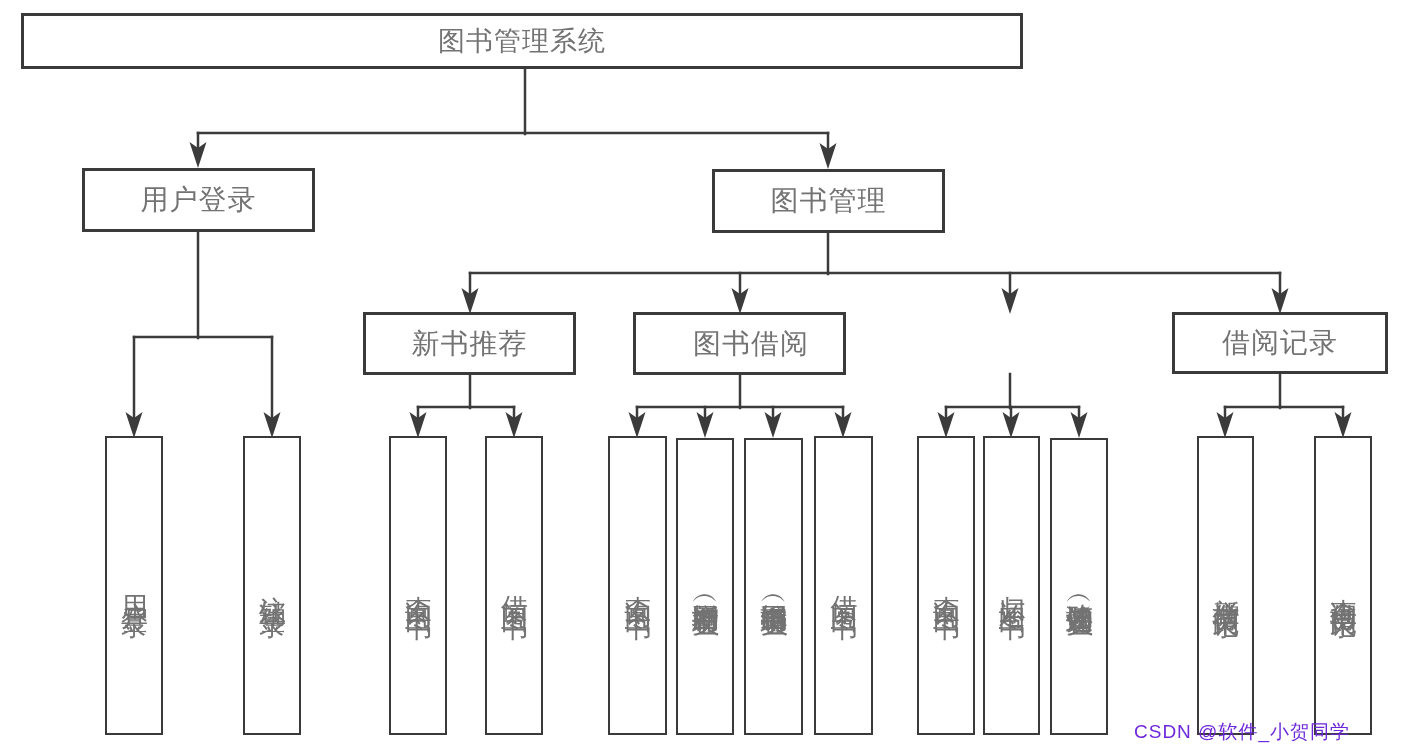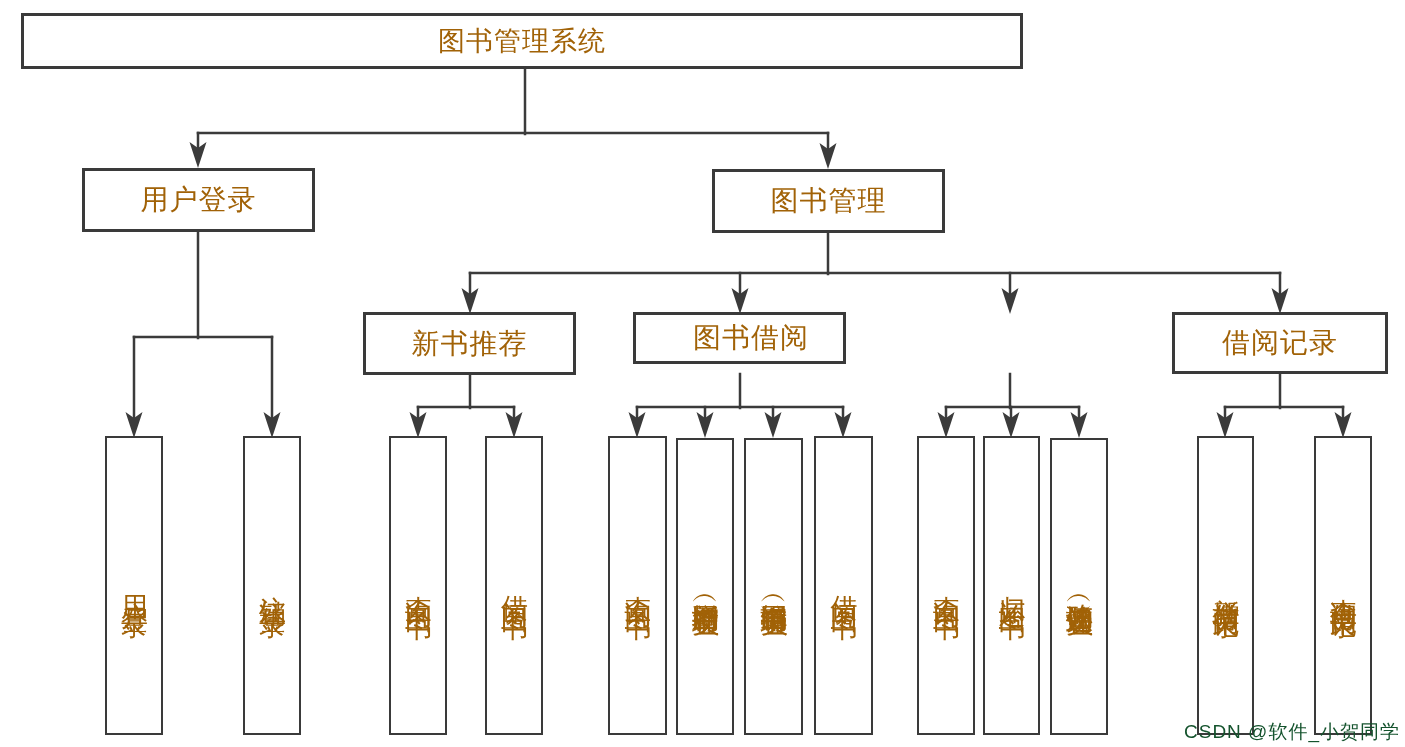--- a/index.html
+++ b/index.html
@@ -15,41 +15,41 @@
   svg.wires line { stroke: #3b3b3b; stroke-width: 2.5; stroke-linecap: square; }
   svg.wires polygon { fill: #3b3b3b; stroke: none; }
   .box {
     position: absolute;
     box-sizing: border-box;
     background: #ffffff;
     border: 3px solid #3a3a3a;
     display: flex;
     align-items: center;
     justify-content: center;
-    color: #a16207;
+    color: #737373;
     text-align: center;
   }
   .h { font-size: 28px; letter-spacing: 1px; white-space: nowrap; }
   .root-box { font-size: 27px; }
   .v {
     border-width: 2.5px;
     writing-mode: vertical-rl;
     text-orientation: mixed;
     font-size: 27px;
     letter-spacing: 6px;
     line-height: 1;
   }
   .v.tight { letter-spacing: 1px; }
   .v.mid { letter-spacing: 3px; }
   .watermark {
     position: absolute;
-    left: 1184px;
+    left: 1134px;
     top: 719px;
     font-size: 19px;
-    color: #14532d;
+    color: #6d28d9;
     letter-spacing: 1px;
     white-space: nowrap;
     z-index: 5;
   }
 </style>
 </head>
 <body>
 
 <div class="canvas">
 
@@ -128,21 +128,21 @@
       <polygon points="1343,438 1334.5,412 1343,418 1351.5,412"></polygon>
     </g>
   </svg>
 
   <div class="box h root-box" style="left:21px; top:13px; width:1002px; height:56px;">图书管理系统</div>
 
   <div class="box h" style="left:82px; top:168px; width:233px; height:64px;">用户登录</div>
   <div class="box h" style="left:712px; top:169px; width:233px; height:64px;">图书管理</div>
 
   <div class="box h" style="left:363px; top:312px; width:213px; height:63px;">新书推荐</div>
-  <div class="box h" style="left:633px; top:312px; width:213px; height:52px;padding-left:23px;">图书借阅</div>
+  <div class="box h" style="left:633px; top:312px; width:213px; height:63px;padding-left:23px;">图书借阅</div>
   <div class="box h" style="left:1172px; top:312px; width:216px; height:62px;text-align:right;">借阅记录</div>
 
   <div class="box v" style="left:105px; top:436px; width:58px; height:299px;">用户登录</div>
   <div class="box v" style="left:243px; top:436px; width:58px; height:299px;">注销登录</div>
 
   <div class="box v" style="left:389px; top:436px; width:58px; height:299px;">查询图书</div>
   <div class="box v" style="left:485px; top:436px; width:58px; height:299px;">借阅图书</div>
 
   <div class="box v" style="left:608px; top:436px; width:59px; height:299px;">查询图书</div>
   <div class="box v tight" style="left:676px; top:438px; width:58px; height:297px;">新增图书（管理员）</div>

